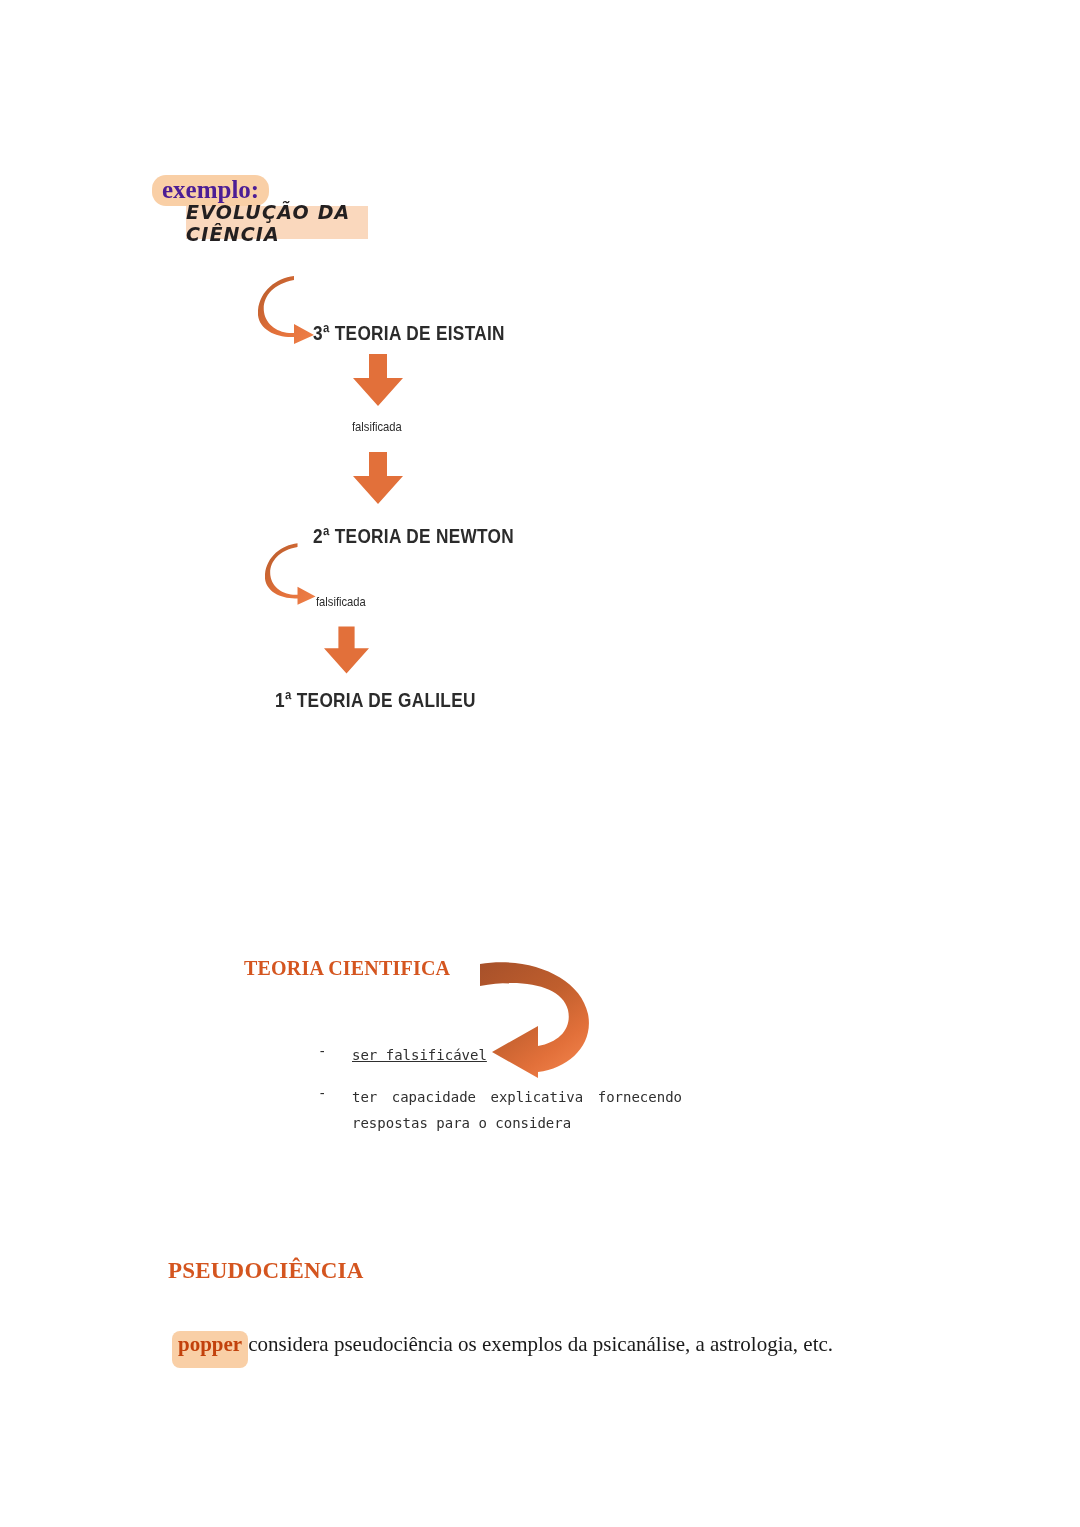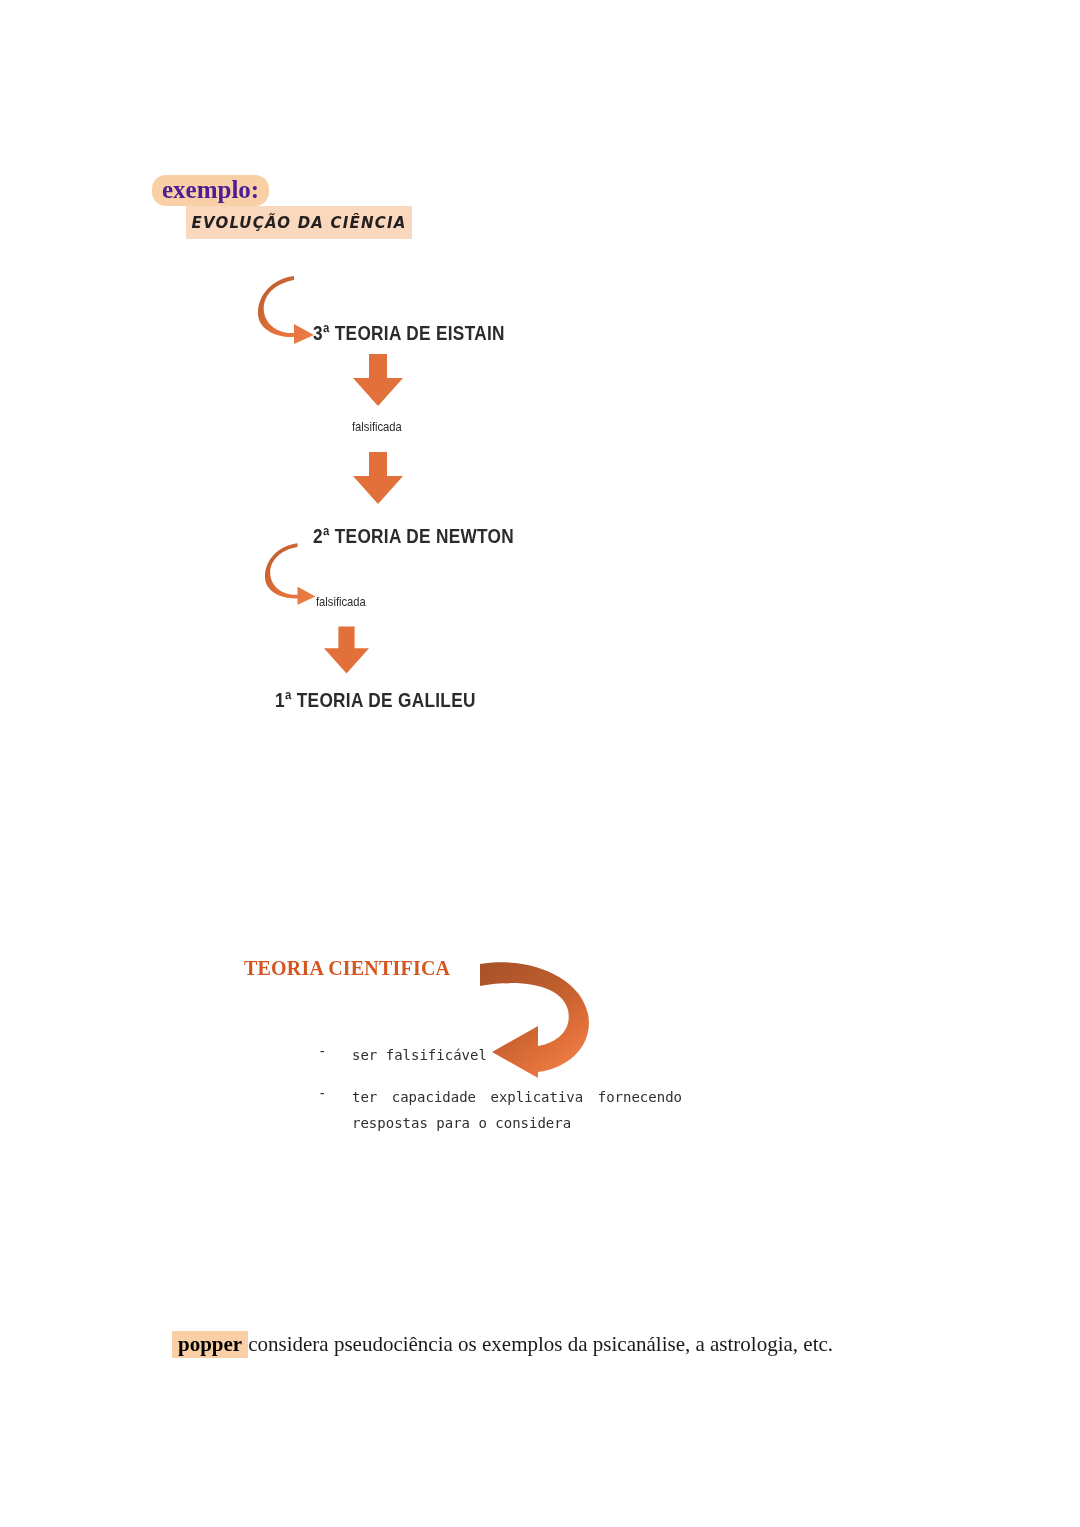--- a/index.html
+++ b/index.html
@@ -130,45 +130,45 @@
   }
   .bullet-dash {
     width: 34px;
     flex: none;
   }
   .bullet-text {
     max-width: 330px;
     line-height: 1.85;
     text-align: justify;
   }
-  .bullet-text.single { text-align: right; white-space: nowrap; }
+  .bullet-text.single { text-align: right; white-space: nowrap; text-decoration: underline; }
 
   
   .para {
     position: absolute;
     font-family: "Liberation Serif", serif;
     color: #1a1a1a;
     white-space: nowrap;
   }
   .para .mark {
     background: #f9cfa6;
-    border-radius: 1px;
-    color: #000000;
-    font-weight: bold;
-    padding: 1px 6px 2px 6px;
+    border-radius: 8px;
+    color: #c2410c;
+    font-weight: bold;
+    padding: 1px 6px 12px 6px;
   }
 </style>
 </head>
 <body>
 
 <div class="page">
 
   <div class="hl-pill" style="left:152px; top:131px; font-size:25px;">exemplo:</div>
 
-  <div class="title-box" style="left:186px; top:206px; width:226px; height:33px; font-size:15px;">EVOLUÇÃO DA CIÊNCIA</div>
+  <div class="title-box" style="left:186px; top:206px; width:182px; height:33px; font-size:19px;">EVOLUÇÃO DA CIÊNCIA</div>
 
   <svg class="arrow" style="left:258px; top:276px;" width="62" height="68" viewBox="0 0 62 68">
     <defs>
       <linearGradient id="ga1" x1="0" y1="0" x2="1" y2="1">
         <stop offset="0" stop-color="#b35a2a"></stop>
         <stop offset="0.55" stop-color="#e2703a"></stop>
         <stop offset="1" stop-color="#ef8049"></stop>
       </linearGradient>
     </defs>
     <path d="M36,4 C14,8 4,22 6,36 C8,50 22,58 36,57 L36,48 L56,59 L36,68 L36,61
@@ -235,18 +235,21 @@
     <div class="bullet-row">
       <span class="bullet-dash">-</span>
       <span class="bullet-text single">ser falsificável</span>
     </div>
     <div class="bullet-row">
       <span class="bullet-dash">-</span>
       <span class="bullet-text">ter capacidade explicativa fornecendo respostas para o considera</span>
     </div>
   </div>
 
+  <div class="hl-cloud" style="left:152px; top:1253px; font-size:23px;">
+    <span>PSEUDOCIÊNCIA</span>
+  </div>
 
   <div class="para" style="left:172px; top:1332px; font-size:21px;">
     <span class="mark">popper</span><span>considera pseudociência os exemplos da psicanálise, a astrologia, etc.</span>
   </div>
 
 </div>
 
 </body></html>

